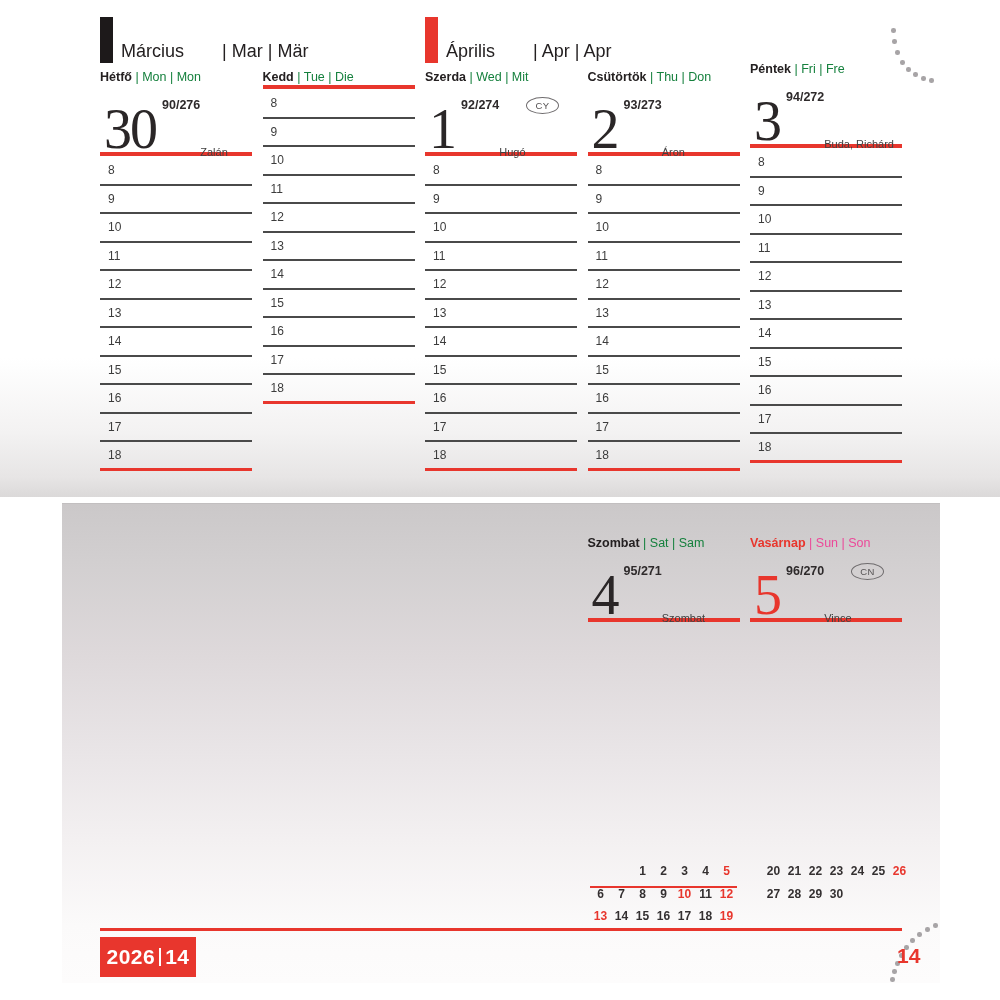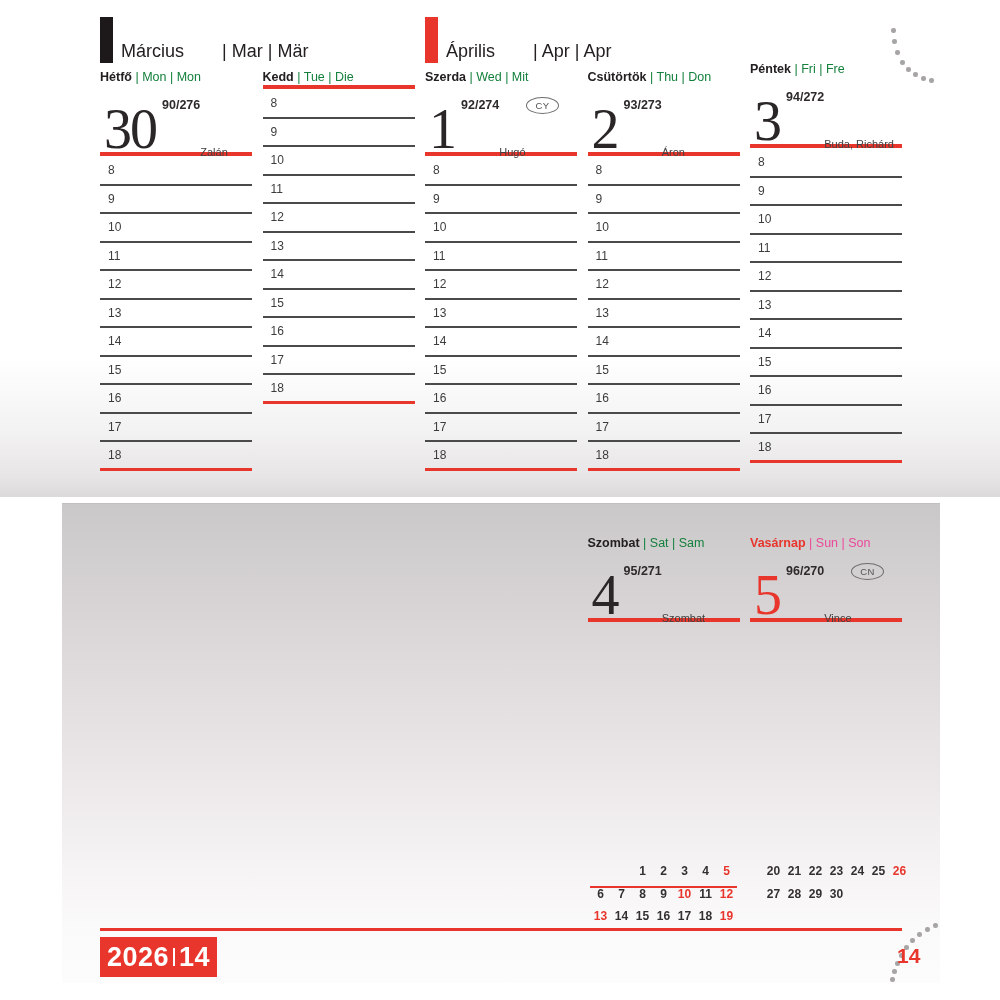--- a/index.html
+++ b/index.html
@@ -61,23 +61,23 @@
   .minical-row{display:flex;height:22.5px;}
   .minical-cell{
     width:21px;text-align:center;font-size:12px;font-weight:bold;
     color:#343031;line-height:15px;
   }
   .minical-cell.red{color:#e8362d;}
   .minical-week-rule{position:absolute;left:590px;top:886px;width:147px;height:2px;background:#e8362d;z-index:5;}
   
   .bottom-rule{position:absolute;left:100px;top:928px;width:802px;height:3px;background:#e8362d;z-index:5;}
   .week-badge{
-    position:absolute;left:100px;top:937px;width:117px;height:40px;background:#e8362d;
+    position:absolute;left:100px;top:937px;width:96px;height:40px;background:#e8362d;
     display:flex;align-items:center;justify-content:center;z-index:6;
-    color:#ffffff;font-size:27px;font-weight:bold;letter-spacing:.5px;
+    color:#ffffff;font-size:21px;font-weight:bold;letter-spacing:.5px;
   }
   .week-badge .sep{display:inline-block;width:2px;height:18px;background:#ffffff;margin:0 4px;}
   .page-num{
     position:absolute;left:897px;top:944px;z-index:6;
     color:#e8362d;font-size:21px;font-weight:bold;
   }
   
   .dot{position:absolute;width:4.5px;height:4.5px;border-radius:50%;background:#a7a4a6;}
 </style>
 </head>

